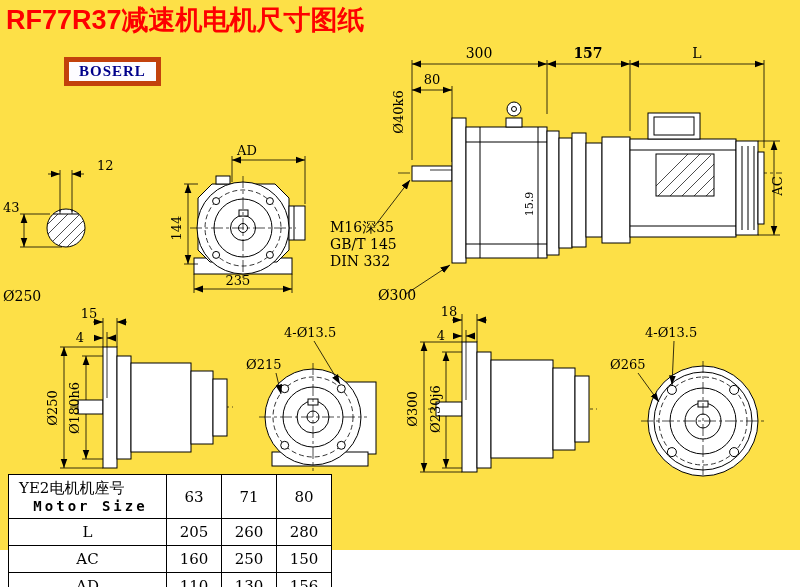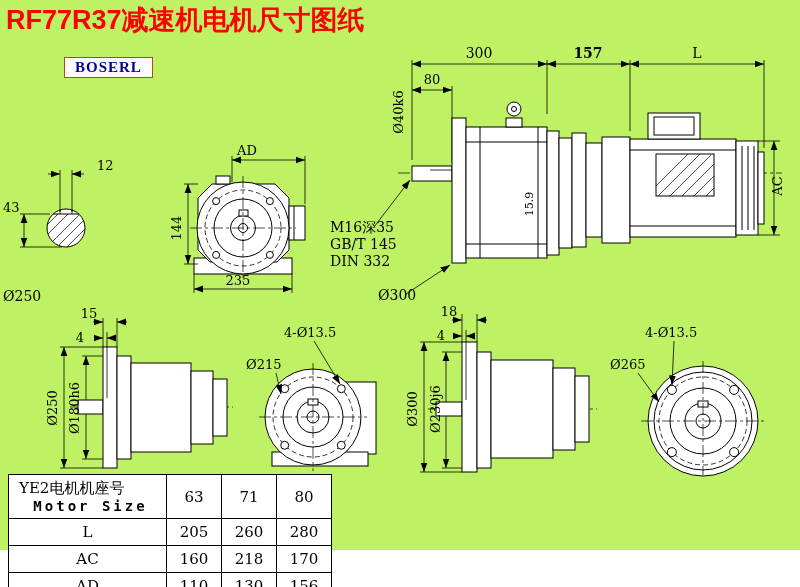--- a/index.html
+++ b/index.html
@@ -1,21 +1,21 @@
 <!DOCTYPE html>
 <html><head>
 <meta charset="utf-8">
 <style>
   * { margin:0; padding:0; box-sizing:border-box; }
   html,body { width:800px; height:587px; background:#fff; overflow:hidden; }
   body { font-family:"DejaVu Serif", serif; position:relative; color:#000; }
-  .page { position:absolute; inset:0; width:800px; height:550px; background:#bef264; }
+  .page { position:absolute; inset:0; width:800px; height:550px; background:#fde047; }
   .title { position:absolute; left:6px; top:2px; font-size:27px; font-weight:bold;
            color:#fe0000; font-family:"Liberation Sans", sans-serif; white-space:nowrap; }
-  .logo { position:absolute; left:64px; top:57px; border:1px solid #c2410c; background:#fdfcff;
+  .logo { position:absolute; left:64px; top:57px; border:5px solid #c2410c; background:#fdfcff;
           color:#00008b; font-weight:bold; font-size:15px; padding:1px 10px;
           font-family:"Liberation Serif", serif; letter-spacing:1px; }
   svg { position:absolute; left:0; top:0; }
   svg text { font-family:"DejaVu Serif", serif; font-size:13px; fill:#000; }
   .t14 { font-size:14px; }
   .t11 { font-size:11px; }
   .b   { font-weight:bold; }
   .ln  { stroke:#000; stroke-width:1; fill:none; }
   .lnf { stroke:#000; stroke-width:1; fill:#fff; }
   .dim { stroke:#000; stroke-width:0.8; fill:none; }
@@ -305,22 +305,22 @@
     </tr>
     <tr class="d">
       <td class="lblcell">L</td>
       <td class="valcell">205</td>
       <td class="valcell">260</td>
       <td class="valcell">280</td>
     </tr>
     <tr class="d">
       <td class="lblcell">AC</td>
       <td class="valcell">160</td>
-      <td class="valcell">218</td>
-      <td class="valcell">170</td>
+      <td class="valcell">250</td>
+      <td class="valcell">150</td>
     </tr>
     <tr class="d">
       <td class="lblcell">AD</td>
       <td class="valcell">110</td>
       <td class="valcell">130</td>
       <td class="valcell">156</td>
     </tr>
   </tbody>
     </table>
 

